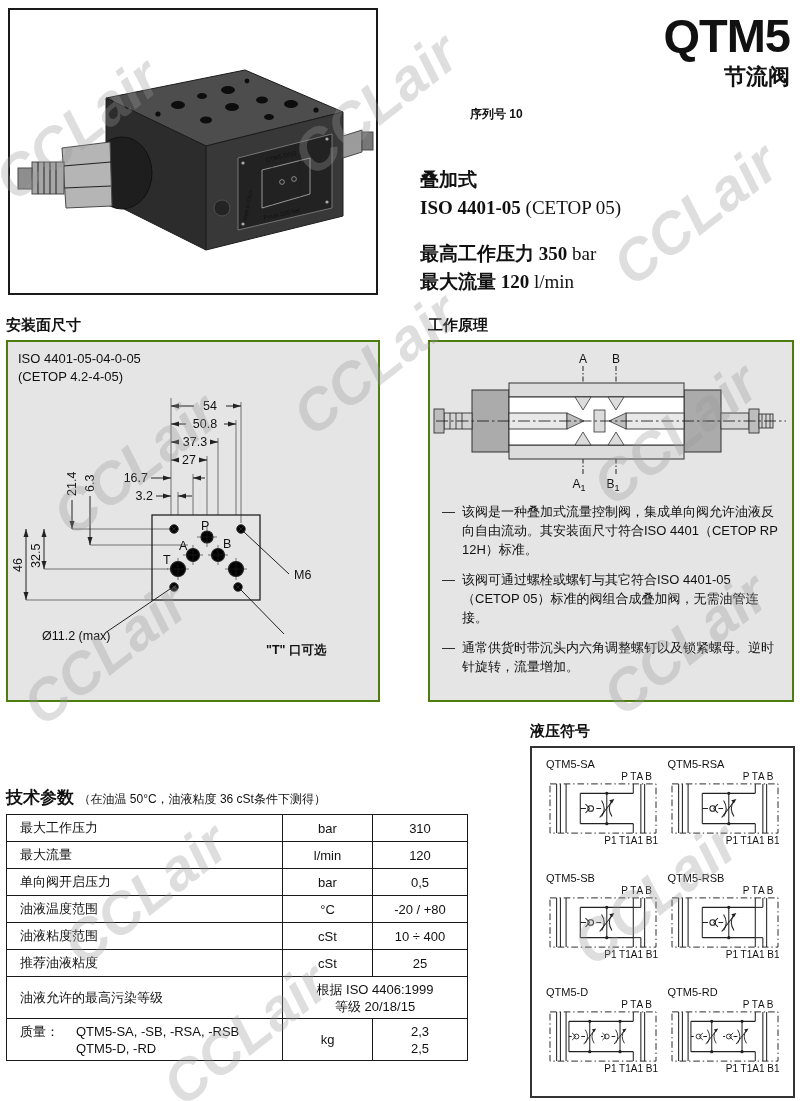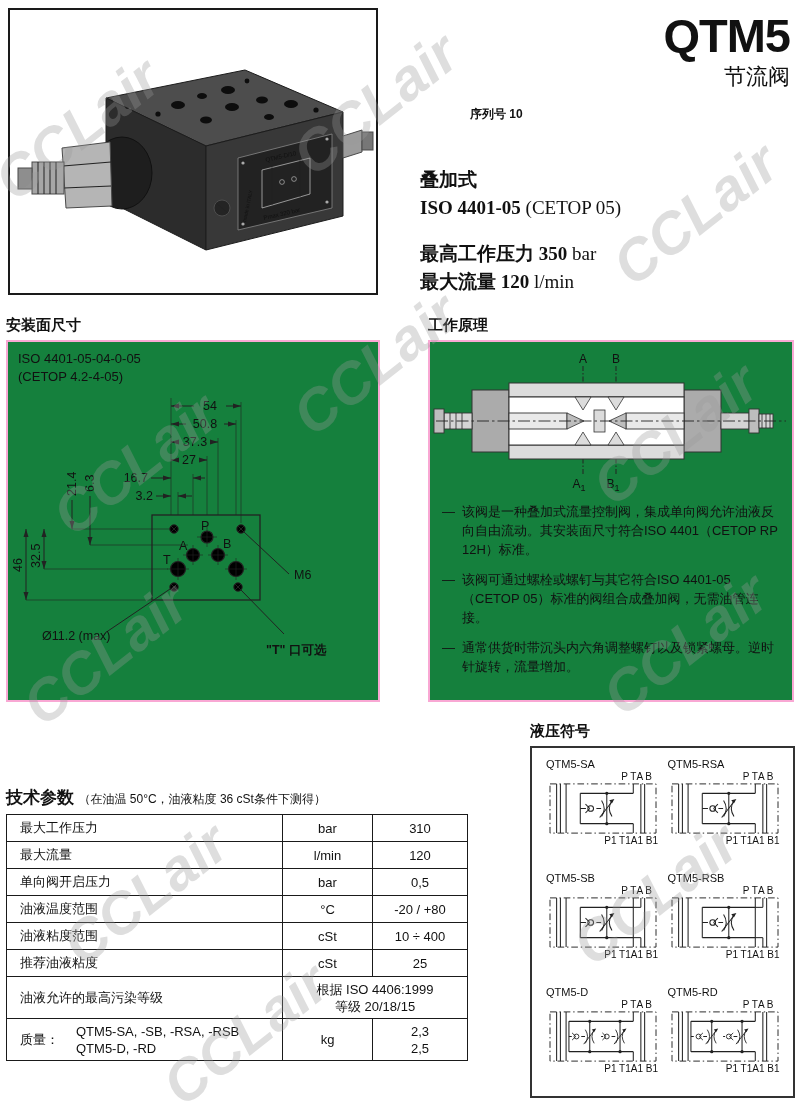--- a/index.html
+++ b/index.html
@@ -4,42 +4,42 @@
 <style>
   html,body{margin:0;padding:0;background:#888;}
   #page{position:relative;width:800px;height:1101px;background:#fff;margin:0 auto;
         font-family:"Liberation Sans",sans-serif;color:#111;overflow:hidden;}
   .abs{position:absolute;}
   
   .wm{position:absolute;z-index:9;font-weight:bold;font-style:italic;font-size:58px;
       color:#9a9a9a;opacity:.32;transform:rotate(-38deg);pointer-events:none;white-space:nowrap;}
   
   .model{font-size:47px;font-weight:bold;letter-spacing:-1px;line-height:1;text-align:right;}
-  .subtitle{font-size:22px;font-weight:normal;text-align:right;margin-top:3px;}
+  .subtitle{font-size:22px;font-weight:bold;text-align:right;margin-top:3px;}
   .serial{font-size:12px;font-weight:bold;margin-top:14px;}
   
   .sum{font-size:19px;line-height:28px;font-family:Liberation Serif, serif;}
   .sum .b{font-weight:bold;}
   
   .sec-title{font-size:15px;font-weight:bold;}
-  .box{position:absolute;border:2px solid #f9a8d4;background:#15803d;box-sizing:border-box;}
+  .box{position:absolute;border:2px solid #4d7c0f;background:#e5e5e5;box-sizing:border-box;}
   .code{font-size:13px;line-height:18px;}
   
   #photoFrame{position:absolute;left:8px;top:8px;width:370px;height:287px;
               border:2px solid #1a1a1a;box-sizing:border-box;background:#fff;}
   
   .bullet{display:flex;font-size:13px;line-height:19px;margin-bottom:11px;}
   .bullet .dash{width:20px;flex:none;}
   
   table{border-collapse:collapse;width:461px;font-size:13px;table-layout:fixed;}
   td{border:1.4px solid #1a1a1a;padding:0 12px;box-sizing:border-box;}
   td.lbl{padding-left:13px;}
   td.unit,td.val{text-align:center;}
   tr.r{height:27px;} tr.tall{height:42px;}
-  .massrow{display:flex;align-items:center;line-height:17px;}
+  .massrow{display:flex;align-items:flex-start;line-height:17px;}
   .massrow .m1{width:56px;flex:none;}
   .two{line-height:17px;text-align:center;}
   
   #symBox{position:absolute;left:530px;top:746px;width:265px;height:352px;
           border:2px solid #333;box-sizing:border-box;background:#fff;
           display:grid;grid-template-columns:1fr 1fr;grid-column-gap:6px;grid-row-gap:10px;
           padding:10px 10px 6px 14px;}
   .sym-cell{width:114px;}
   .sym-name{font-size:11px;margin-bottom:1px;}
   .sym-ports{display:flex;justify-content:flex-end;font-size:10px;padding:0 8px 0 3px;margin-left:48px;}

